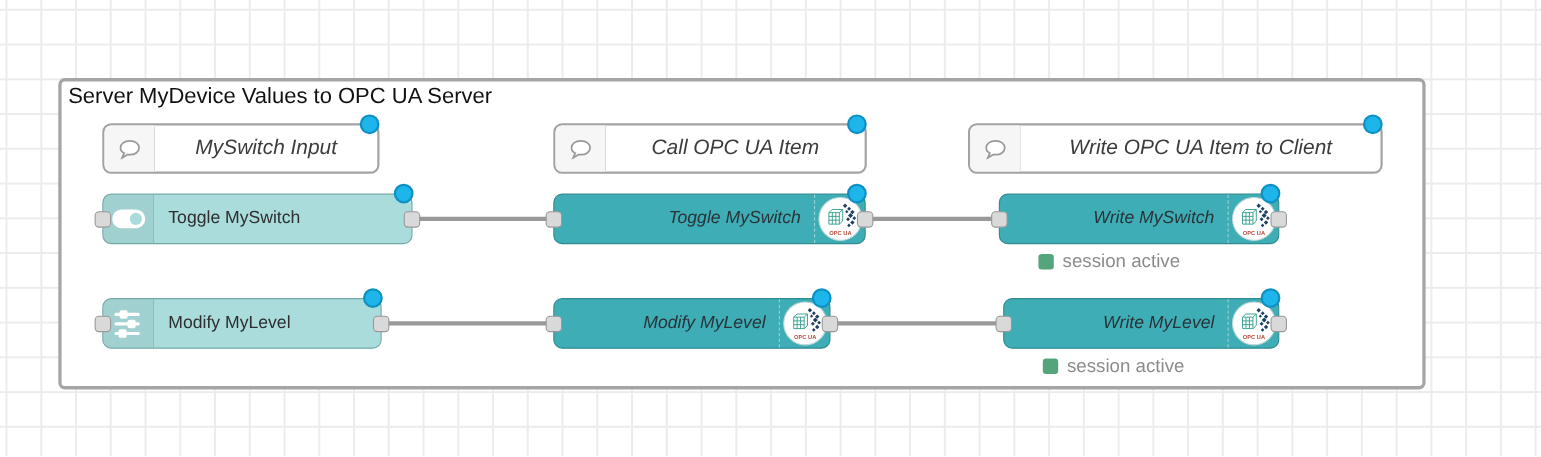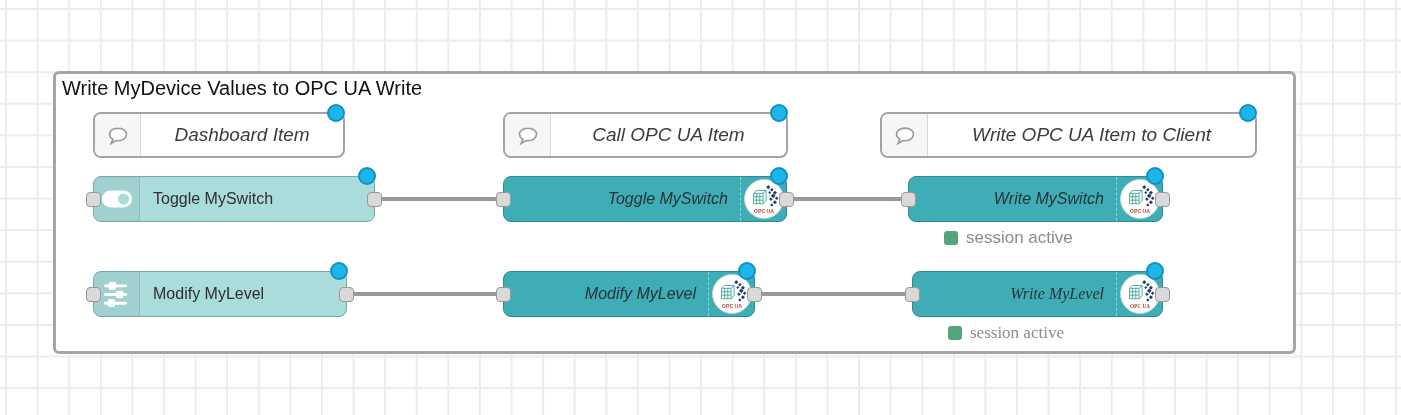--- a/index.html
+++ b/index.html
@@ -86,35 +86,35 @@
     border:1px solid #c2d8d9;display:flex;align-items:center;justify-content:center;
     box-sizing:border-box;
   }
 </style>
 </head>
 <body>
 
 <div id="stage">
 
   <div class="group-box">
-    <div class="group-title">Write MyDevice Values to OPC UA Write</div>
+    <div class="group-title">Server MyDevice Values to OPC UA Server</div>
   </div>
 
   <div class="wire" style="left:372px;top:197px;width:135px;"></div>
   <div class="wire" style="left:784px;top:197px;width:128px;"></div>
   <div class="wire" style="left:344px;top:292px;width:163px;"></div>
   <div class="wire" style="left:752px;top:292px;width:164px;"></div>
 
   <div class="comment-node" style="left:93px;top:112px;width:252px;">
     <div class="icon-strip">
       <svg width="22" height="19" viewBox="0 0 20 18">
           <path d="M10,2 C5.2,2 2,4.6 2,7.9 C2,9.9 3.2,11.6 5.2,12.6 L3.4,16.6 L8.2,13.7 C8.8,13.8 9.4,13.9 10,13.9 C14.8,13.9 18,11.2 18,7.9 C18,4.6 14.8,2 10,2 Z" fill="#fff" stroke="#9a9a9a" stroke-width="1.5"></path>
         </svg>
     </div>
-    <div class="c-label">Dashboard Item</div>
+    <div class="c-label">MySwitch Input</div>
     <div class="changed-dot"></div>
   </div>
 
   <div class="comment-node" style="left:880px;top:112px;width:377px;">
     <div class="icon-strip">
       <svg width="22" height="19" viewBox="0 0 20 18">
           <path d="M10,2 C5.2,2 2,4.6 2,7.9 C2,9.9 3.2,11.6 5.2,12.6 L3.4,16.6 L8.2,13.7 C8.8,13.8 9.4,13.9 10,13.9 C14.8,13.9 18,11.2 18,7.9 C18,4.6 14.8,2 10,2 Z" fill="#fff" stroke="#9a9a9a" stroke-width="1.5"></path>
         </svg>
     </div>
     <div class="c-label">Write OPC UA Item to Client</div>
@@ -244,21 +244,21 @@
           </g>
           <text x="20" y="35" text-anchor="middle" font-size="5.5" font-weight="bold" fill="#b5483a">OPC UA</text>
         </svg>
       </div>
     </div>
     <div class="port in"></div>
     <div class="port out"></div>
     <div class="changed-dot"></div>
   </div>
 
-  <div class="node teal" style="left:912px;top:271px;width:251px;font-family:Liberation Serif, serif;">
+  <div class="node teal" style="left:912px;top:271px;width:251px;">
     <div class="n-label">Write MyLevel</div>
     <div class="icon-right">
       <div class="opcua-circle">
         <svg width="38" height="38" viewBox="0 0 40 40">
           <g stroke="#35a08f" stroke-width="0.9" fill="none">
             <path d="M9,14 h10 v11 h-10 z M9,17.6 h10 M9,21.2 h10 M12.3,14 v11 M15.6,14 v11 M9,14 l3.2,-3 h10 l-3.2,3 M22.2,11 v11 l-3.2,3"></path>
           </g>
           <g fill="#1d3f63">
             <rect x="23" y="6" width="3" height="3" transform="rotate(45 24.5 7.5)"></rect>
             <rect x="27" y="9" width="2.6" height="2.6" transform="rotate(45 28.3 10.3)"></rect>

